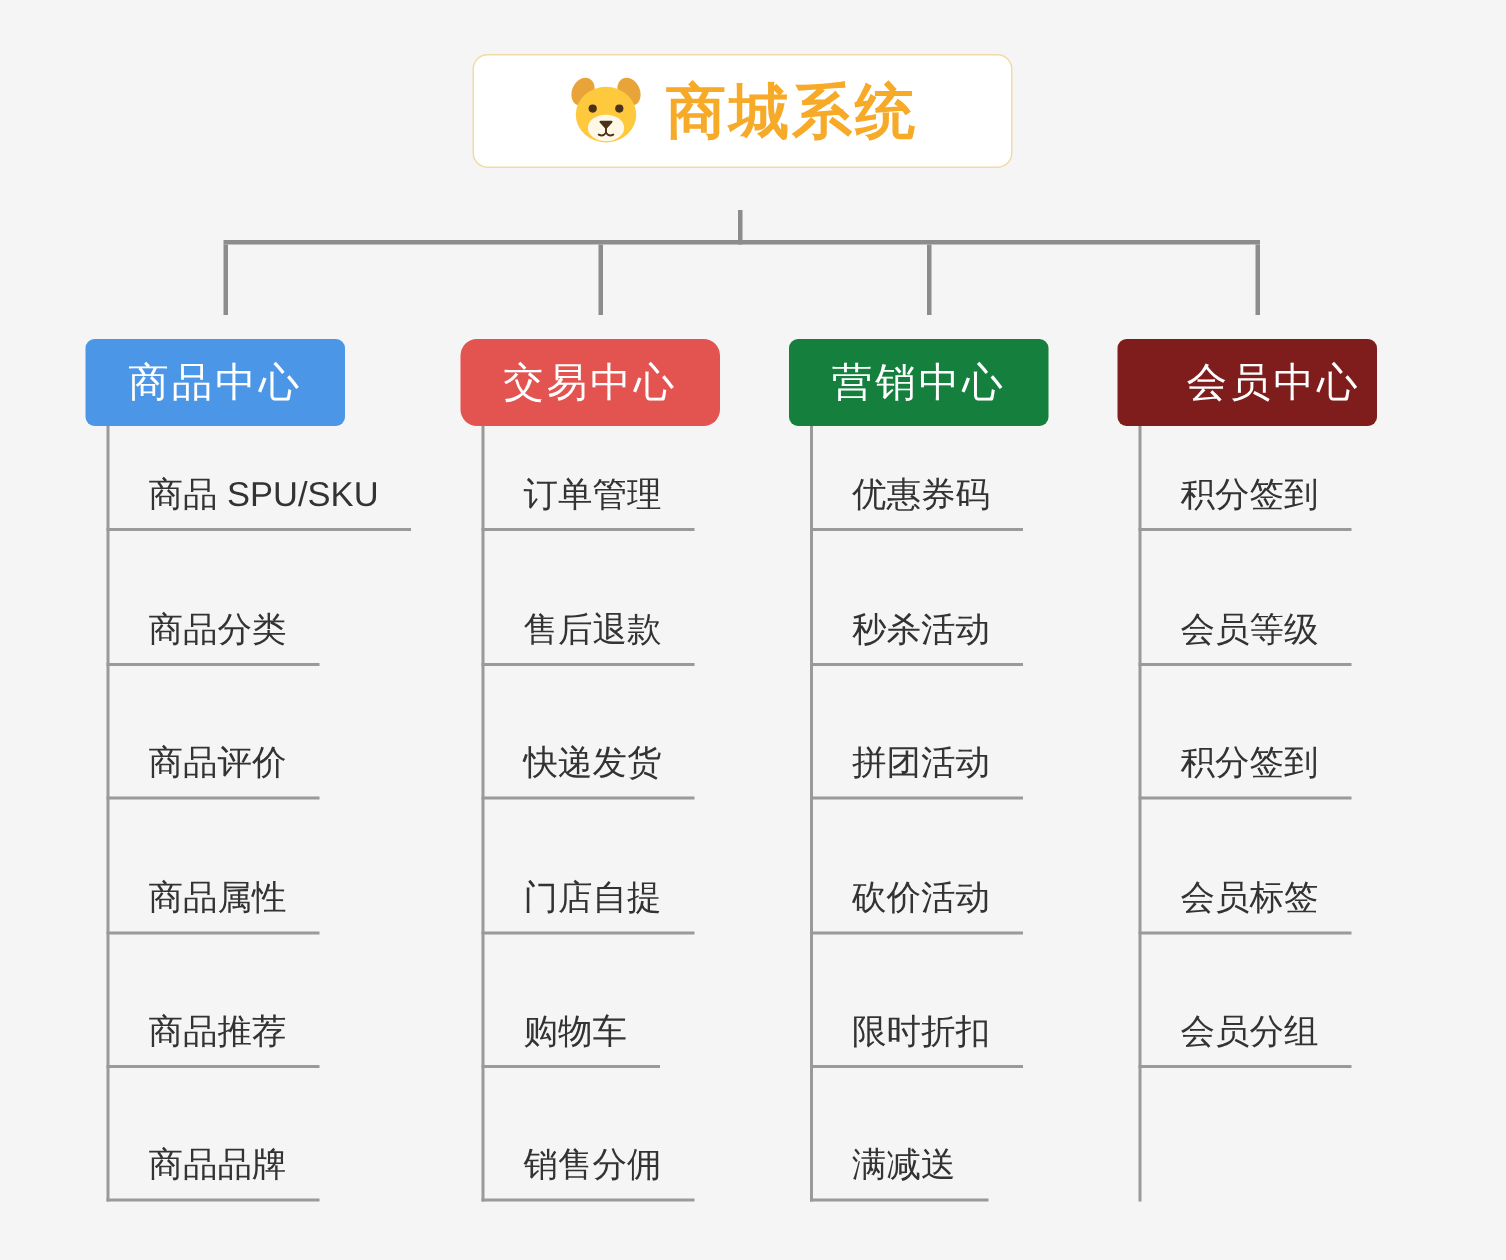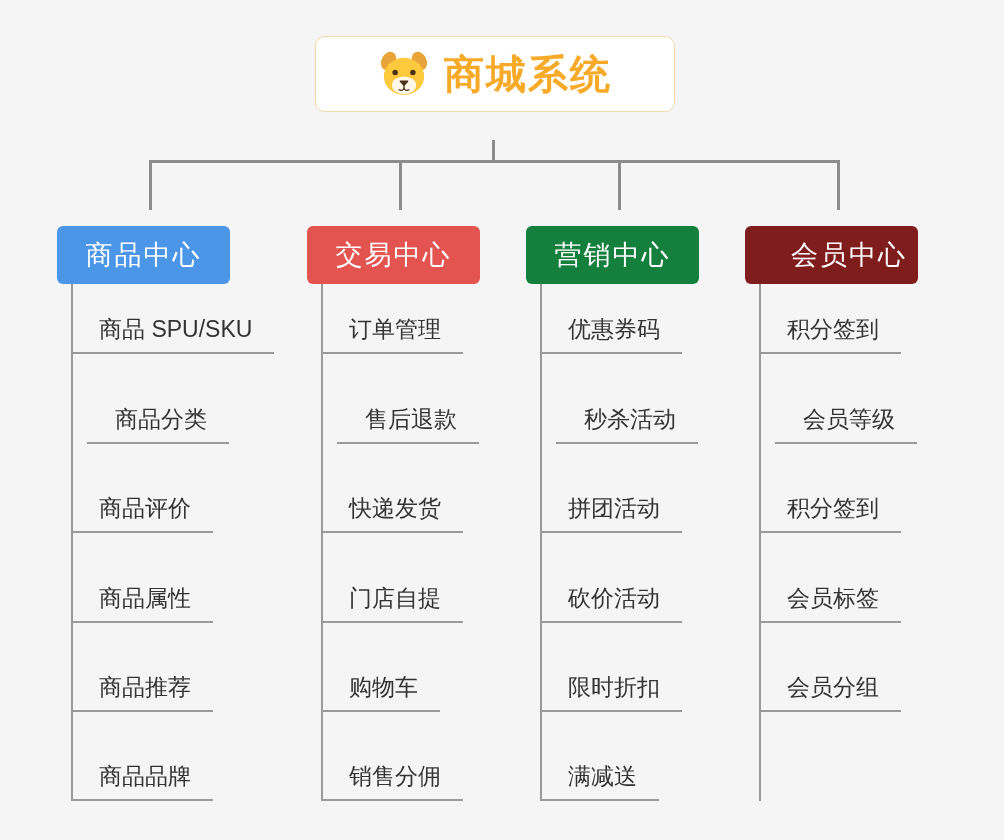--- a/index.html
+++ b/index.html
@@ -68,21 +68,21 @@
     line-height:30px;
     padding:0 22px 8px 28px;
     border-bottom:2px solid #9a9a9a;
     white-space:nowrap;
   }
   .c0 { left:71px;  }
   .c1 { left:321px; }
   .c2 { left:540px; }
   .c3 { left:759px; }
   .r0 { top:314px; }
-  .r1 { top:404px;margin-left:16px; }
+  .r1 { top:404px; }
   .r2 { top:493px; }
   .r3 { top:583px; }
   .r4 { top:672px; }
   .r5 { top:761px; }
 </style>
 </head>
 <body>
 
 <div class="canvas" style="background-color: rgb(245, 245, 245);">
 
@@ -108,21 +108,21 @@
   <div class="line drop drop-0"></div>
   <div class="line drop drop-1"></div>
   <div class="line drop drop-2"></div>
   <div class="line drop drop-3"></div>
   <div class="line spine spine-0"></div>
   <div class="line spine spine-1"></div>
   <div class="line spine spine-2"></div>
   <div class="line spine spine-3"></div>
 
   <div class="branch-header bh-0" style="background-color: rgb(76, 150, 232);">商品中心</div>
-  <div class="branch-header bh-1" style="background-color: rgb(227, 83, 80);">交易中心</div>
+  <div class="branch-header bh-1" style="background-color: rgb(227, 83, 80); border-radius: 11px;">交易中心</div>
   <div class="branch-header bh-2" style="background-color: #15803d;">营销中心</div>
   <div class="branch-header bh-3" style="background-color: #7f1d1d; padding-left: 35px;">会员中心</div>
 
   <div class="leaf c0 r0">商品 SPU/SKU</div>
   <div class="leaf c0 r1">商品分类</div>
   <div class="leaf c0 r2">商品评价</div>
   <div class="leaf c0 r3">商品属性</div>
   <div class="leaf c0 r4">商品推荐</div>
   <div class="leaf c0 r5">商品品牌</div>
 

